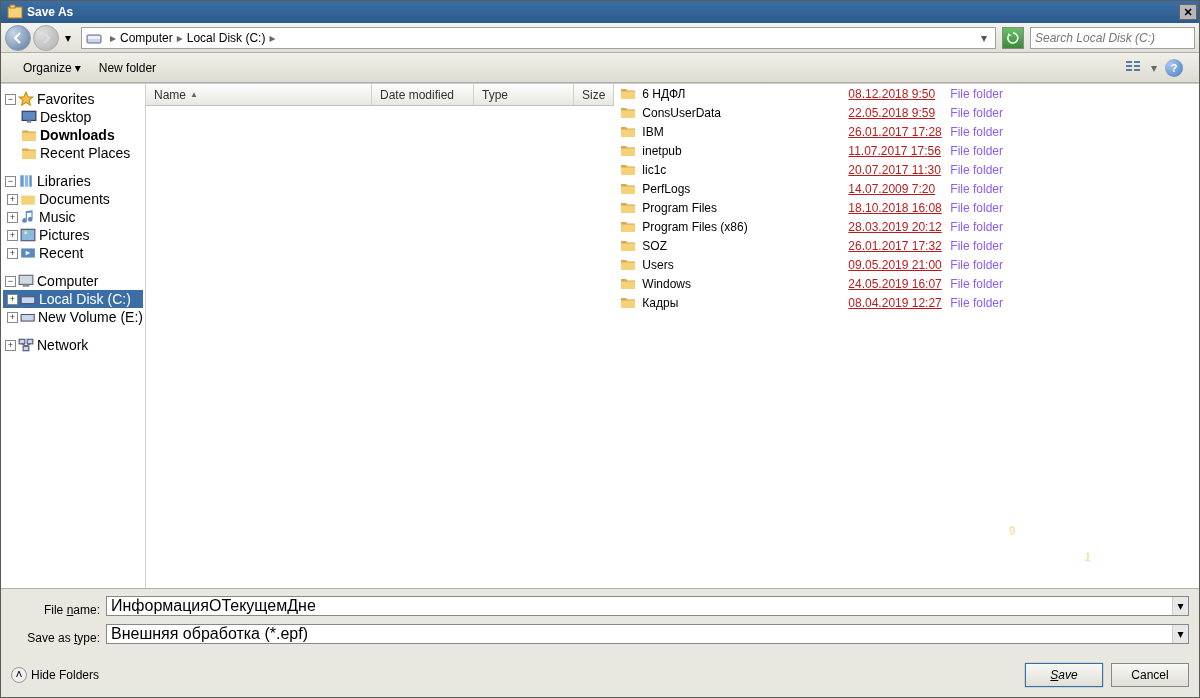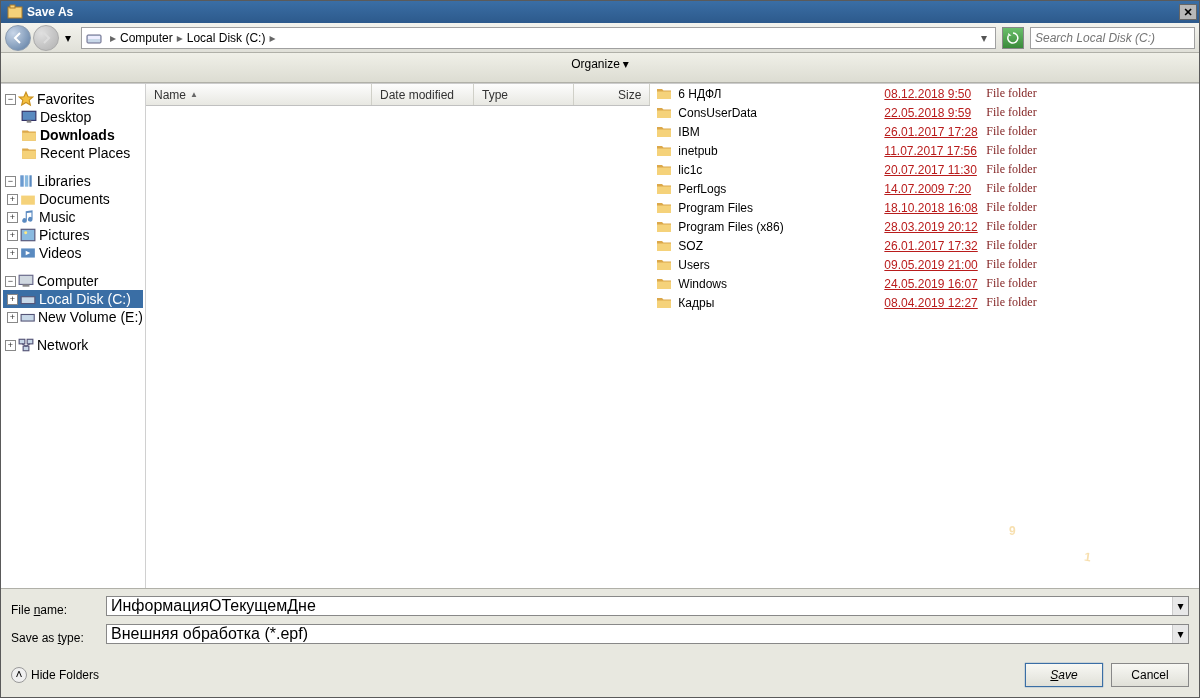--- a/index.html
+++ b/index.html
@@ -19,56 +19,56 @@
 .bc-icon { width:16px; height:16px; margin-right:4px; }
 .bc-sep { margin:0 4px; color:#666; }
 .bc-item { cursor:pointer; }
 .bc-end-drop { margin-left:auto; cursor:pointer; padding:0 4px; color:#555; }
 .refresh-btn { width:22px; height:22px; background: linear-gradient(to bottom, #6bbf6b, #3a8a3a); border:1px solid #888; display:flex; align-items:center; justify-content:center; cursor:pointer; }
 .refresh-btn svg { width:14px; height:14px; }
 .searchbox { width:165px; height:22px; background:#fff; border:1px solid #a0a0a0; display:flex; align-items:center; padding:0 4px; margin-left:4px; }
 .searchbox input { border:none; outline:none; flex:1; color:#6d28d9; font-style:italic; }
 .searchbox .search-icon { width:14px; height:14px; }
 
-.toolbar { height: 30px; background: linear-gradient(to bottom, #f0f0e8, #dcdcd2); border-bottom:1px solid #b0b0a8; display:flex; align-items:center; padding:0 16px; gap:6px;flex-direction:column; }
+.toolbar { height: 30px; background: linear-gradient(to bottom, #f0f0e8, #dcdcd2); border-bottom:1px solid #b0b0a8; display:flex; align-items:center; padding:0 16px; gap:6px; }
 .tool-item { padding:4px 6px; cursor:pointer; display:flex; align-items:center; gap:3px; }
 .tb-right { margin-left:auto; display:flex; align-items:center; gap:8px; }
 .view-icon { width:18px; height:18px; cursor:pointer; }
 .help-icon { width:18px; height:18px; border-radius:50%; background:radial-gradient(circle at 30% 30%, #a8c8f0, #4a7ac0); color:#fff; display:flex; align-items:center; justify-content:center; font-weight:bold; cursor:pointer; font-size:11px; }
 
 .main { flex:1; display:flex; background:#fff; border-top:1px solid #ccc; overflow:hidden; }
 .sidebar { width:145px; border-right:1px solid #d0d0d0; padding:6px 2px; overflow:auto; }
 .tree-group { margin-bottom:10px; }
 .tree-row { display:flex; align-items:center; height:18px; padding-left:2px; cursor:pointer; white-space:nowrap; }
 .tree-row.selected { background:#3a6ea5; color:#fff; }
 .tree-exp { width:11px; height:11px; border:1px solid #888; display:flex; align-items:center; justify-content:center; font-size:9px; line-height:1; margin-right:2px; background:#fff; color:#333; }
 .tree-icn { width:16px; height:14px; margin-right:3px; display:flex; align-items:center; justify-content:center; }
 .tree-label { font-size:14px; }
 
 .filearea { flex:1; display:flex; flex-direction:row; position:relative; }
 .col-headers { height:22px; background: linear-gradient(to bottom, #fdfdfd, #e8e8e2); border-bottom:1px solid #c0c0c0; display:flex; }
 .col-h { border-right:1px solid #d0d0c8; padding:3px 8px; cursor:pointer; display:flex; align-items:center; gap:4px; font-size:12px; color:#333; }
 .col-name { width:226px; }
 .col-date { width:102px; }
 .col-type { width:100px; }
-.col-size { flex:1;margin-left:36px; }
+.col-size { flex:1; }
 .sort-arrow { font-size:8px; color:#666; }
 .filelist { flex:1; overflow:auto; position:relative; }
 .file-row { display:flex; height:19px; align-items:center; cursor:pointer; }
 .fc-name { width:226px; display:flex; align-items:center; padding-left:6px; gap:6px; }
 .folder-icn { width:16px; height:14px; }
 .fc-date { width:102px; padding-left:8px; color:#b91c1c;text-decoration:underline; }
-.fc-type { width:100px; padding-left:8px; color:#7f1d1d;font-family:Liberation Serif, serif; }
+.fc-type { width:100px; padding-left:8px; color:#8b5cf6; }
 .fc-size { flex:1; padding-left:8px; }
 
 .watermark { position:absolute; right:20px; bottom:10px; pointer-events:none; opacity:0.5; }
 
 .bottom { border-top:1px solid #b0b0a8; background:#e8e8e0; padding:6px 10px 4px; }
 .form-row { display:flex; align-items:center; margin-bottom:6px; }
-.form-label { width:95px; padding-right:6px;margin-top:8px; }
+.form-label { width:95px; text-align:right; padding-right:6px;margin-top:8px; }
 .form-input { flex:1; height:20px; border:1px solid #888; background:#fff; display:flex; align-items:center; }
 .form-input input { border:none; outline:none; flex:1; padding:0 4px; font-size:16px; }
 .form-drop { width:16px; height:18px; border-left:1px solid #ccc; display:flex; align-items:center; justify-content:center; cursor:pointer; background:#e8e8e8; }
 
 .footer { display:flex; align-items:center; padding:8px 10px 10px; gap:8px; }
 .hide-folders { display:flex; align-items:center; gap:4px; cursor:pointer; }
 .hide-arrow { width:16px; height:16px; border:1px solid #999; border-radius:50%; background:#f0f0f0; display:flex; align-items:center; justify-content:center; }
 .footer-spacer { flex:1; }
 .dlg-btn { width:78px; height:24px; border:1px solid #888; background:linear-gradient(to bottom,#f8f8f4,#e0e0d8); cursor:pointer; font-size:12px; }
 .dlg-btn.primary { border:1px solid #3a6ea5; box-shadow:0 0 1px #3a6ea5;font-style:italic; }
@@ -239,21 +239,21 @@
         <span class="tree-label">Pictures</span>
       </div>
       <div class="tree-row" style="padding-left:4px;">
         <span class="tree-exp">+</span>
         <span class="tree-icn">
             <svg viewBox="0 0 14 14">
               <rect x="1" y="3" width="12" height="8" fill="#5a8ac0"></rect>
               <path d="M5 5 L9 7 L5 9 Z" fill="#fff"></path>
             </svg>
           </span>
-        <span class="tree-label">Videos</span>
+        <span class="tree-label">Recent</span>
       </div>
     </div>
 
     <div class="tree-group">
       <div class="tree-row">
         <span class="tree-exp">−</span>
         <span class="tree-icn">
             <svg viewBox="0 0 14 14">
               <rect x="1" y="2" width="12" height="8" fill="#d0d8e0" stroke="#668"></rect>
               <rect x="4" y="10" width="6" height="2" fill="#888"></rect>

